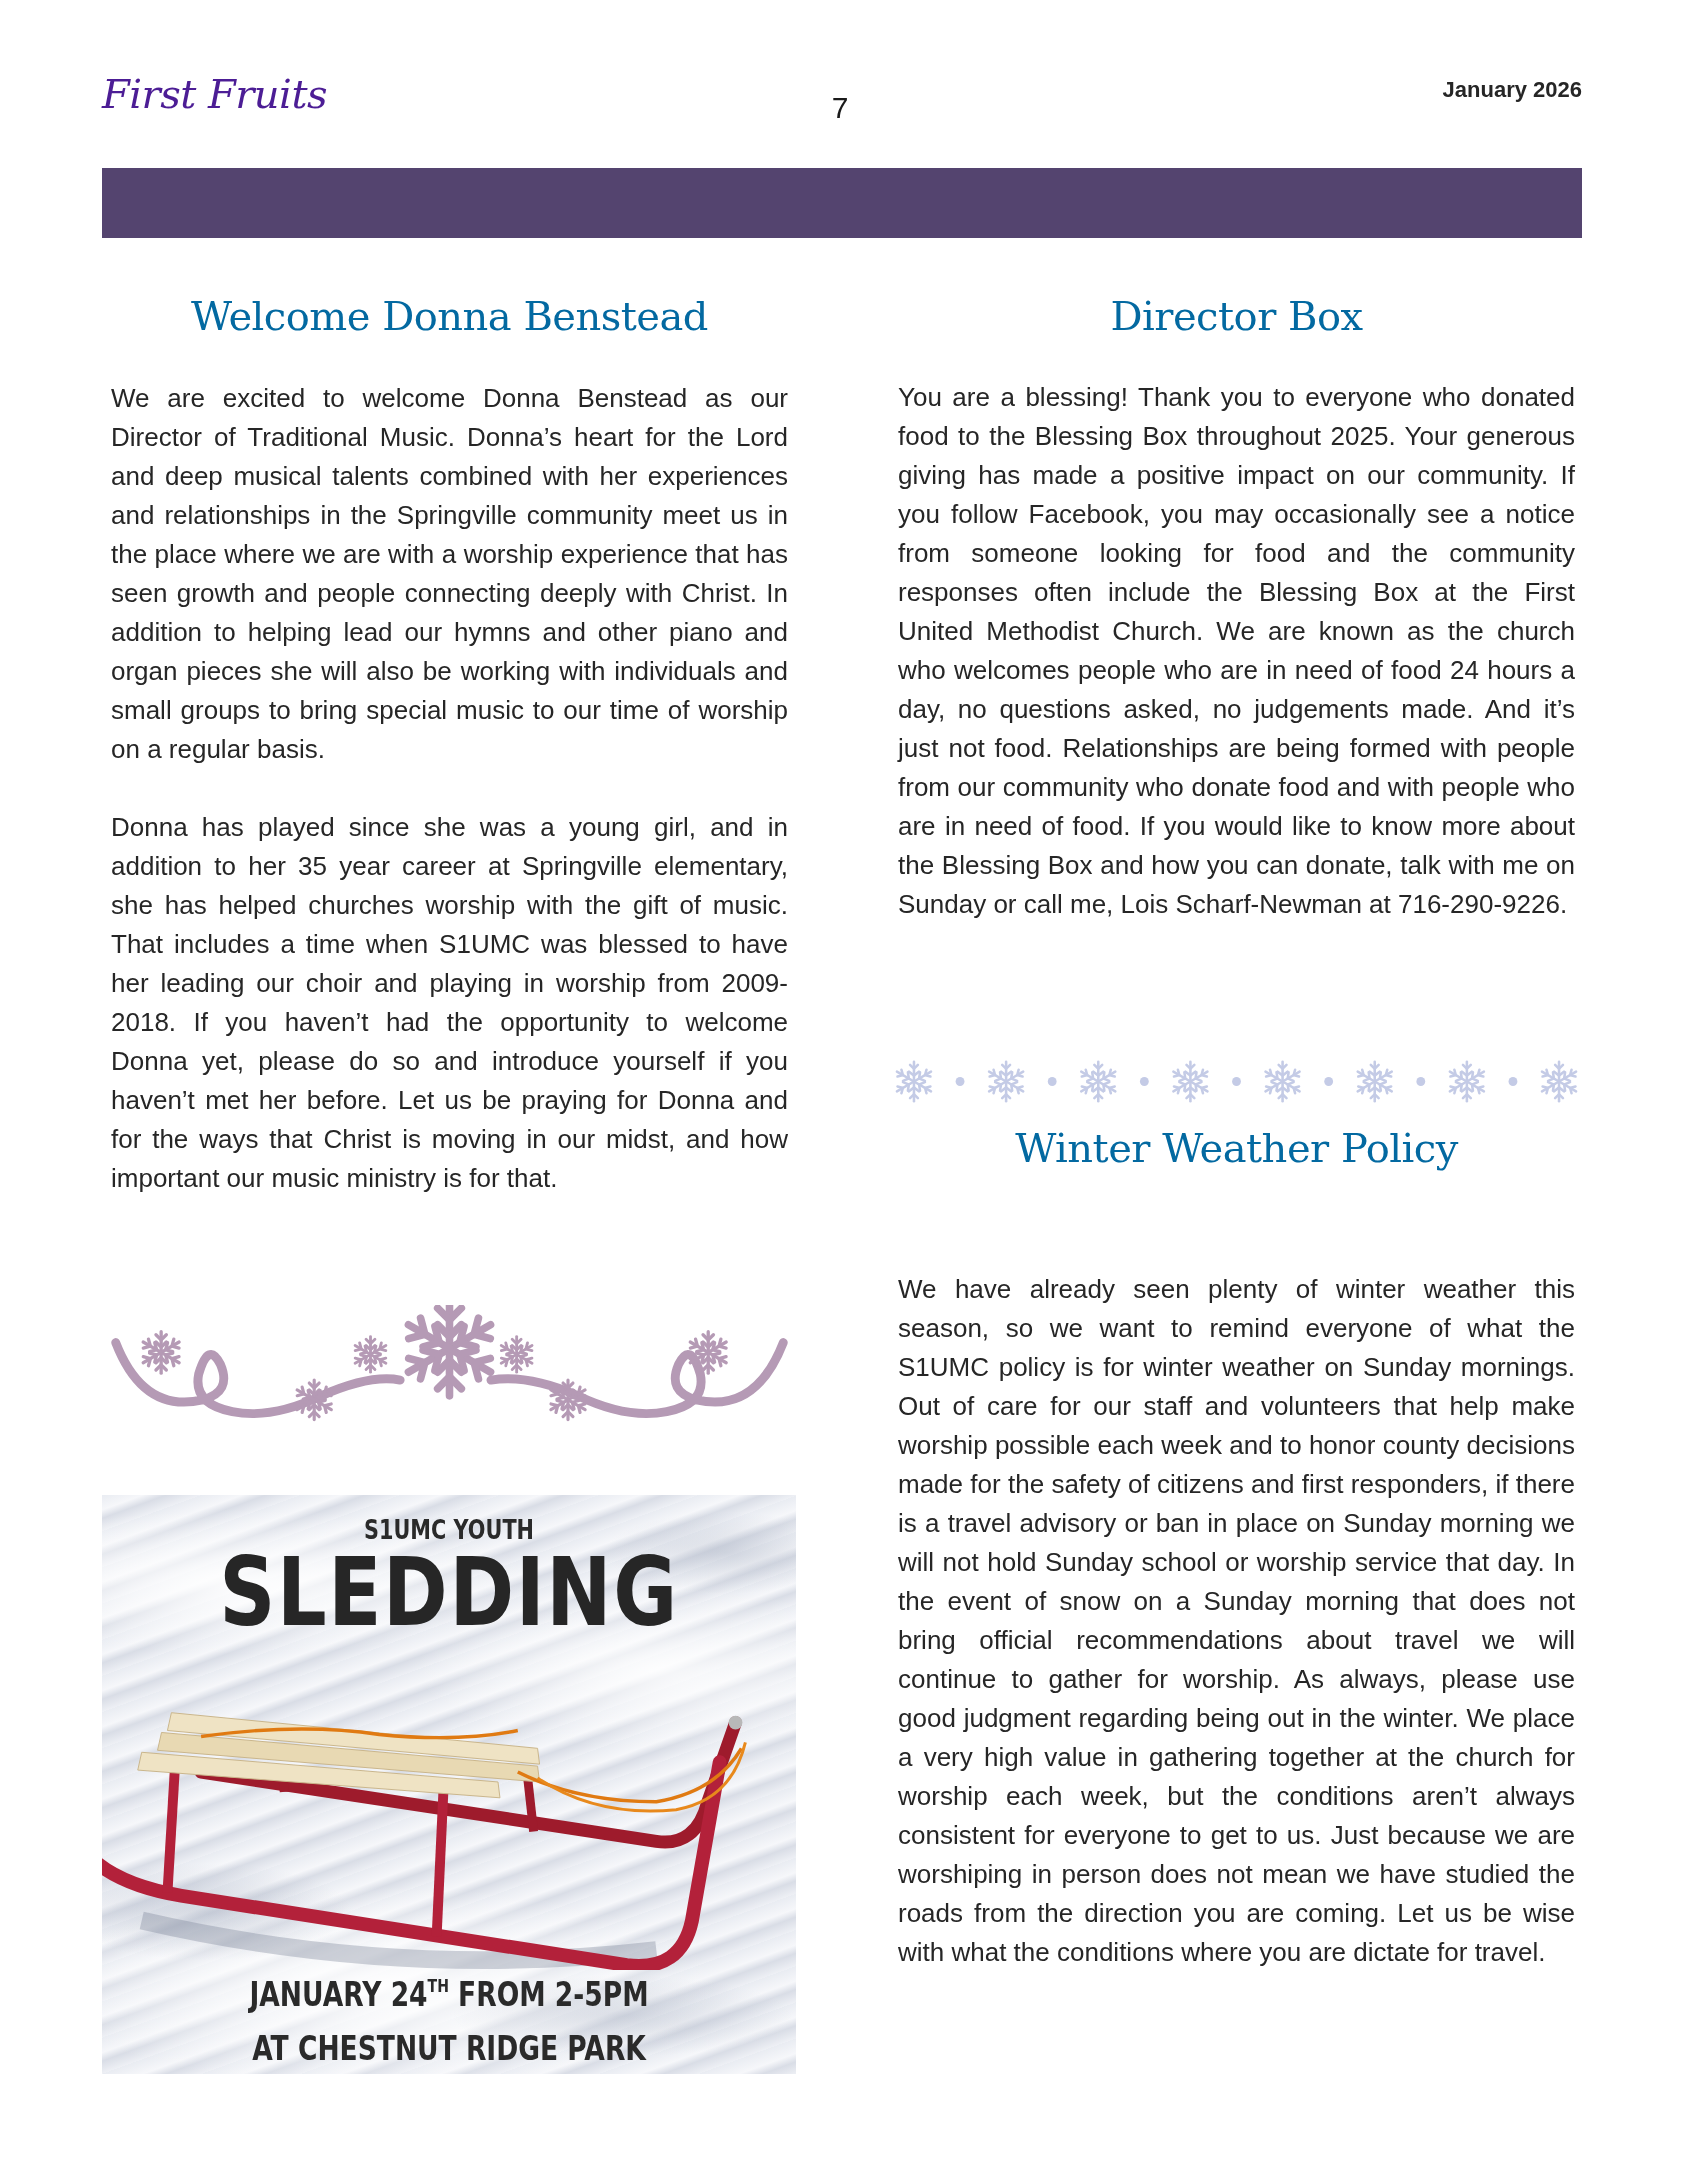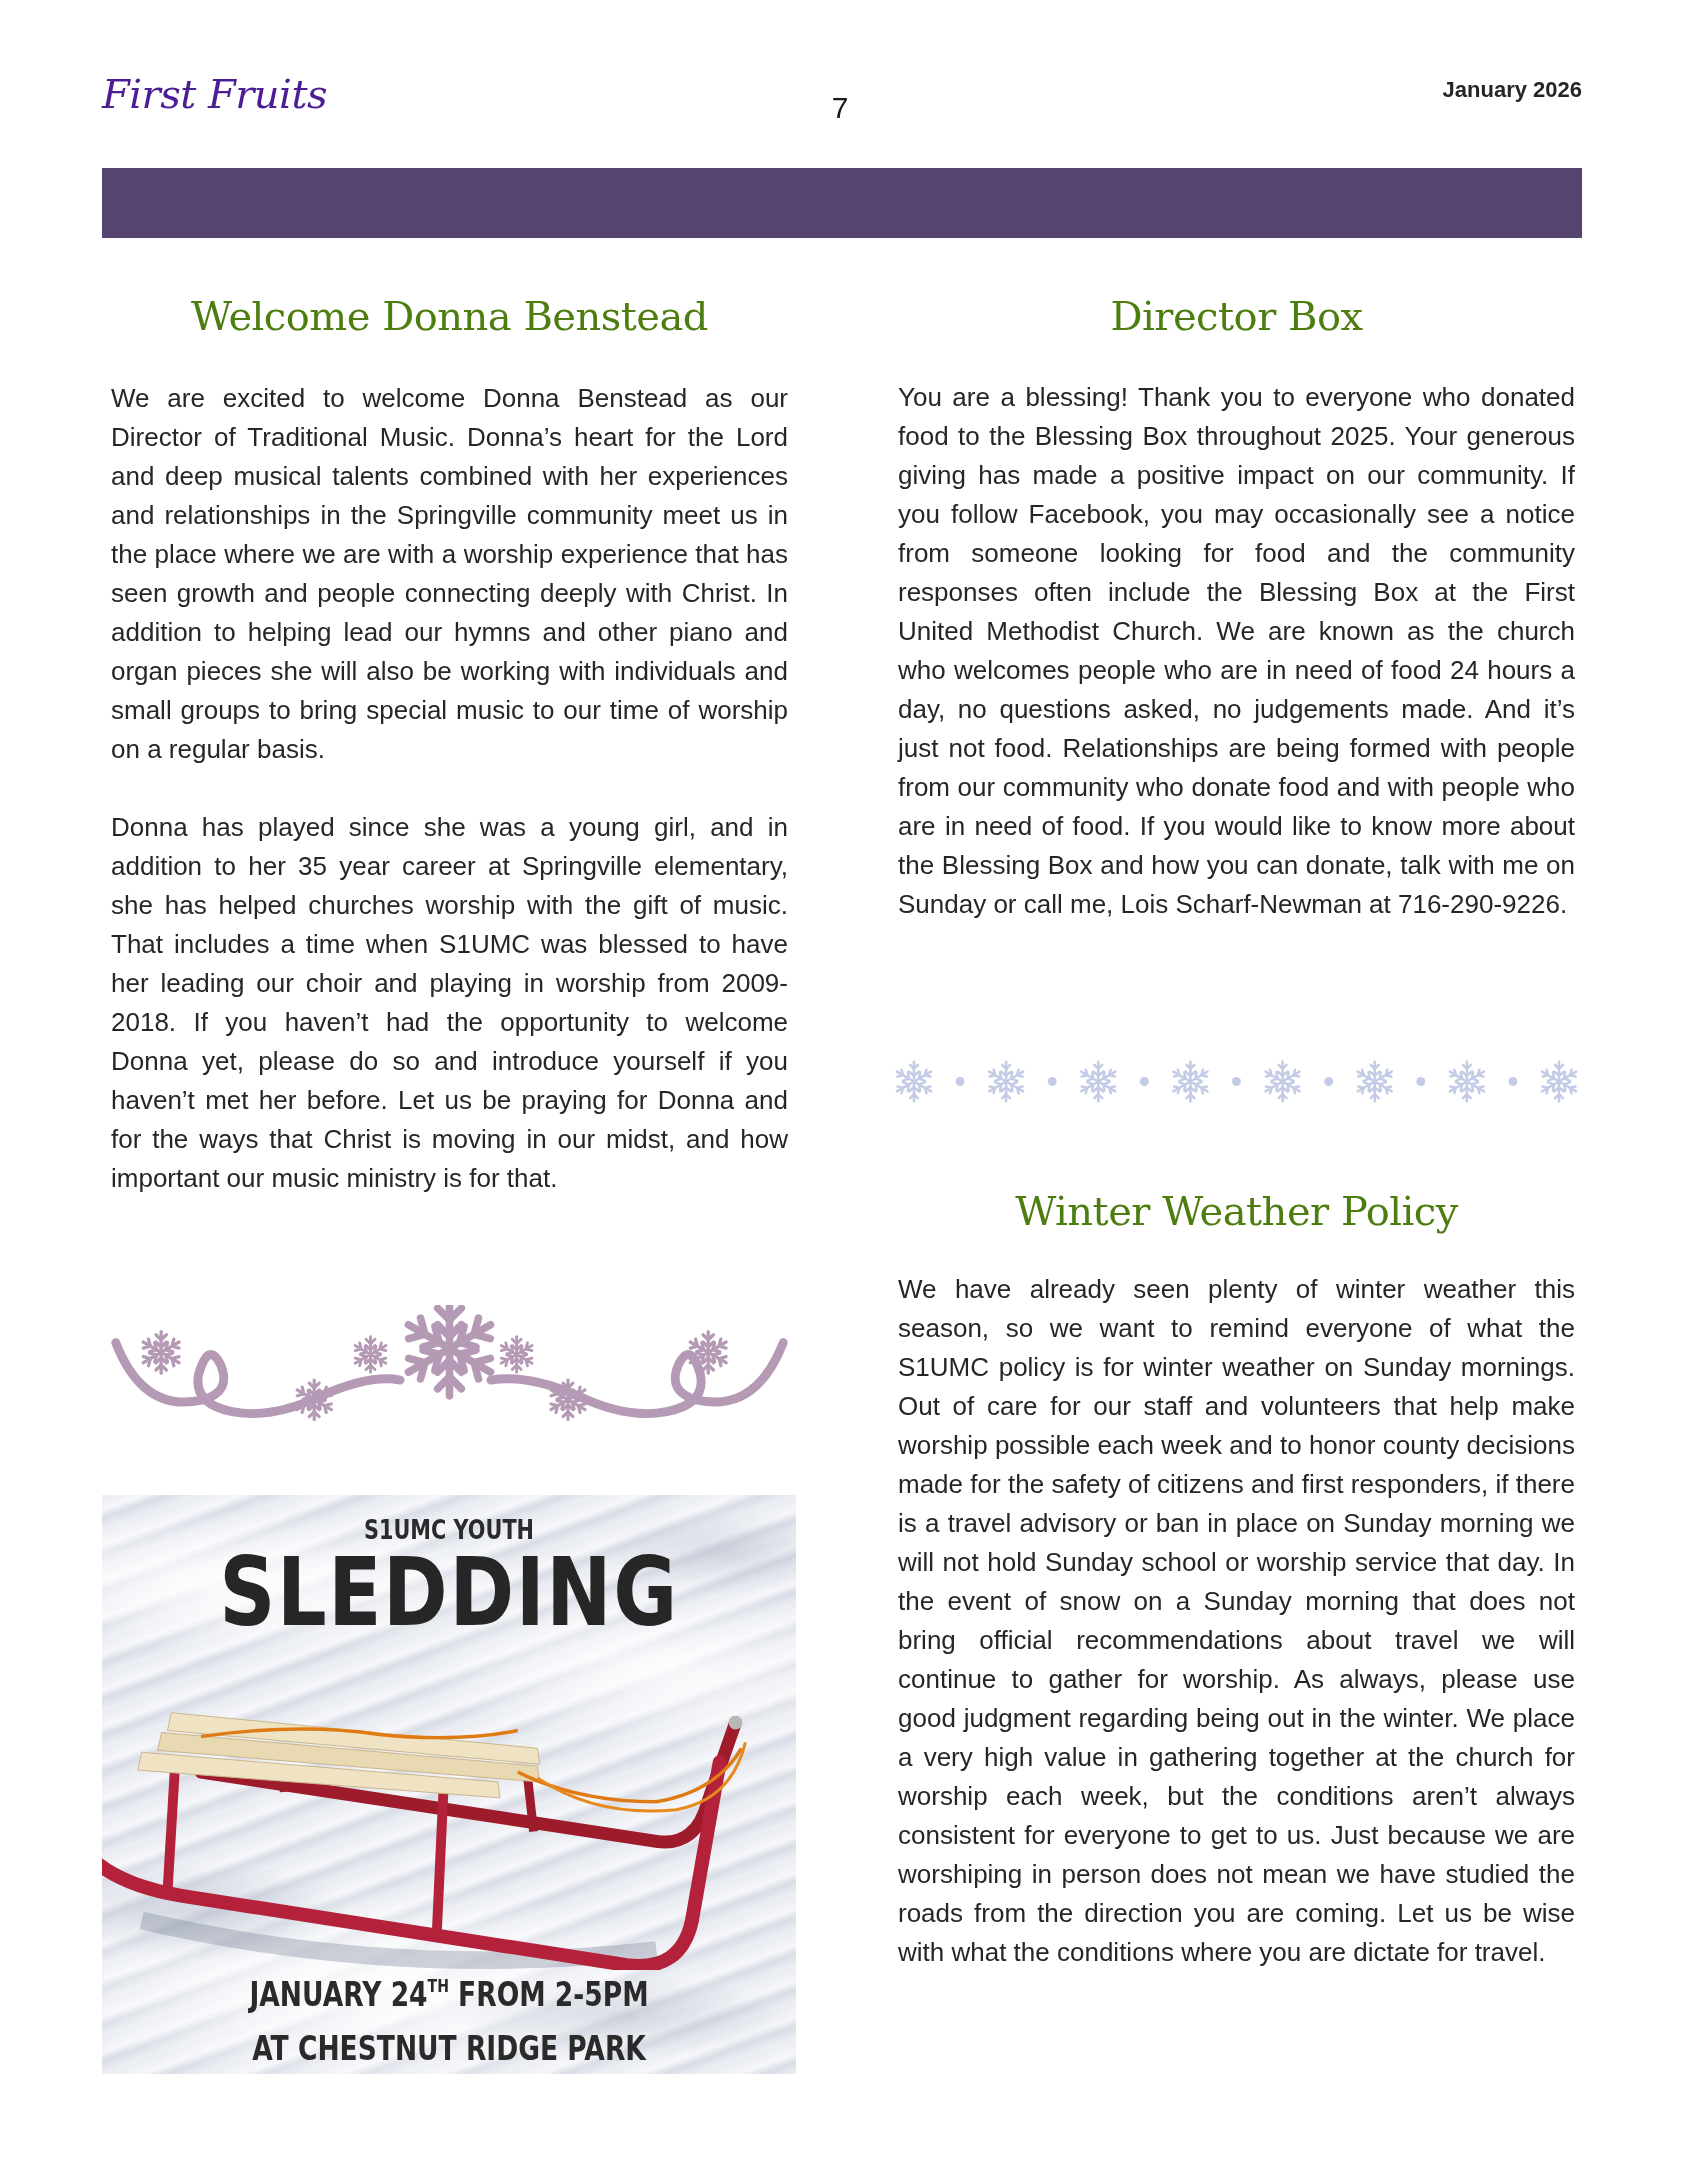--- a/index.html
+++ b/index.html
@@ -9,30 +9,30 @@
   
   .masthead-title { left: 102px; top: 71px; font-family: "DejaVu Serif", serif; font-style: italic; font-size: 40px; color: #4c1d95; letter-spacing: -0.5px; }
   .page-number { left: 828px; top: 91px; width: 24px; text-align: center; font-family: "Liberation Sans", sans-serif; font-size: 30px; color: #1a1a1a; }
   .issue-date { right: 101px; top: 77px; font-family: "Liberation Sans", sans-serif; font-weight: bold; font-size: 22px; color: #262626; }
   .header-bar { left: 102px; top: 168px; width: 1480px; height: 70px; background: #54446f; }
 
   
   .col { width: 693px; }
   .col-left { left: 103px; }
   .col-right { left: 890px; }
-  h2.section-title { margin: 0; font-family: "DejaVu Serif", serif; font-weight: normal; font-size: 40px; text-align: center; color: #4d7c0f; letter-spacing: -0.5px; }
+  h2.section-title { margin: 0; font-family: "DejaVu Serif", serif; font-weight: normal; font-size: 40px; text-align: center; color: #0369a1; letter-spacing: -0.5px; }
   p.body { margin: 8px; font-family: "Liberation Sans", sans-serif; font-size: 26px; line-height: 39px; text-align: justify; color: #262626; }
   p.body + p.body { margin-top: 39px; }
 
   
   #welcome-heading { top: 293px; }
   #welcome-body { top: 371px; }
   #blessing-heading { top: 293px; }
   #blessing-body { top: 370px; }
-  #winter-heading { top: 1188px; }
+  #winter-heading { top: 1125px; }
   #winter-body { top: 1262px; }
 
   .snow-border { left: 890px; top: 1052px; width: 693px; height: 59px; }
   .ornament { left: 103px; top: 1305px; width: 693px; height: 158px; }
 
   
   .poster { left: 102px; top: 1495px; width: 694px; height: 579px; overflow: hidden;
     background:
       radial-gradient(ellipse 60% 18% at 20% 15%, rgba(255,255,255,0.9), rgba(255,255,255,0) 70%),
       radial-gradient(ellipse 50% 20% at 80% 30%, rgba(255,255,255,0.8), rgba(255,255,255,0) 70%),

